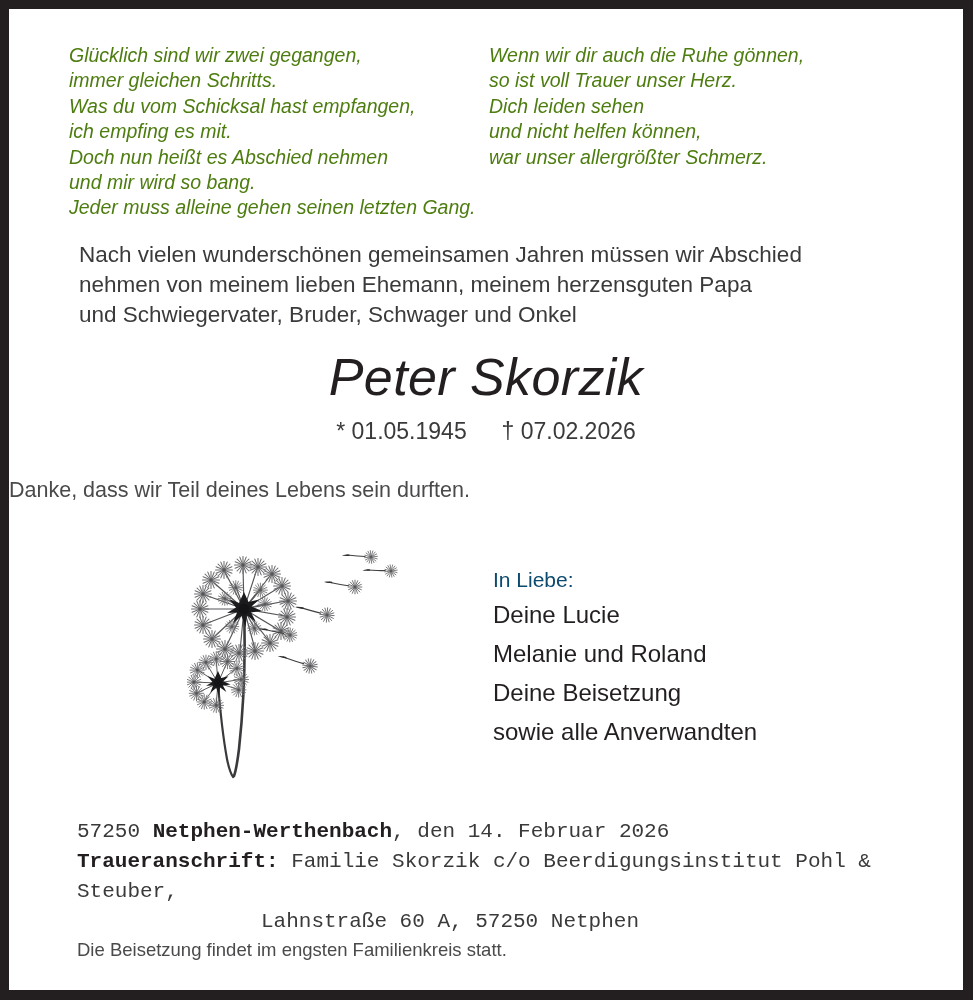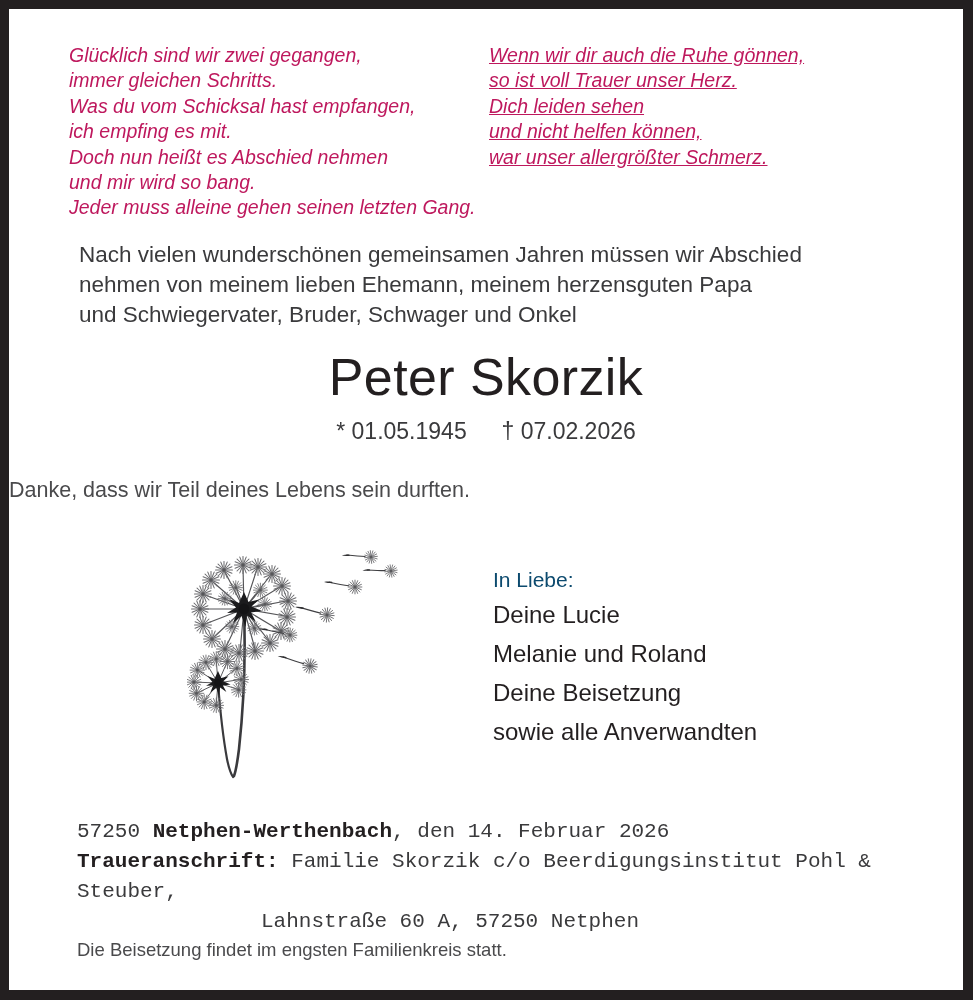--- a/index.html
+++ b/index.html
@@ -36,31 +36,30 @@
     top: 34px;
     left: 0;
     right: 0;
     display: flex;
     align-items: flex-start;
   }
   .poem-col {
     font-style: italic;
     font-size: 19.5px;
     line-height: 25.4px;
-    color: #be185d;
+    color: #4d7c0f;
     white-space: pre-line;
   }
   .poem-col-left {
     margin-left: 60px;
     width: 420px;
   }
   .poem-col-right {
     margin-left: 0px;
     width: 420px;
-    text-decoration: underline;
   }
 
   
   .announcement {
     position: absolute;
     top: 231px;
     left: 70px;
     right: 70px;
     font-size: 22.5px;
     line-height: 30px;
@@ -73,20 +72,21 @@
     position: absolute;
     top: 339px;
     left: 0;
     right: 0;
     text-align: center;
     font-size: 52px;
     line-height: 58px;
     font-weight: 400;
     letter-spacing: 0.4px;
     color: #231f20;
+    font-style: italic;
   }
   .life-dates {
     position: absolute;
     top: 408px;
     left: 0;
     right: 0;
     text-align: center;
     font-size: 23px;
     line-height: 28px;
     color: #3a3a3c;

